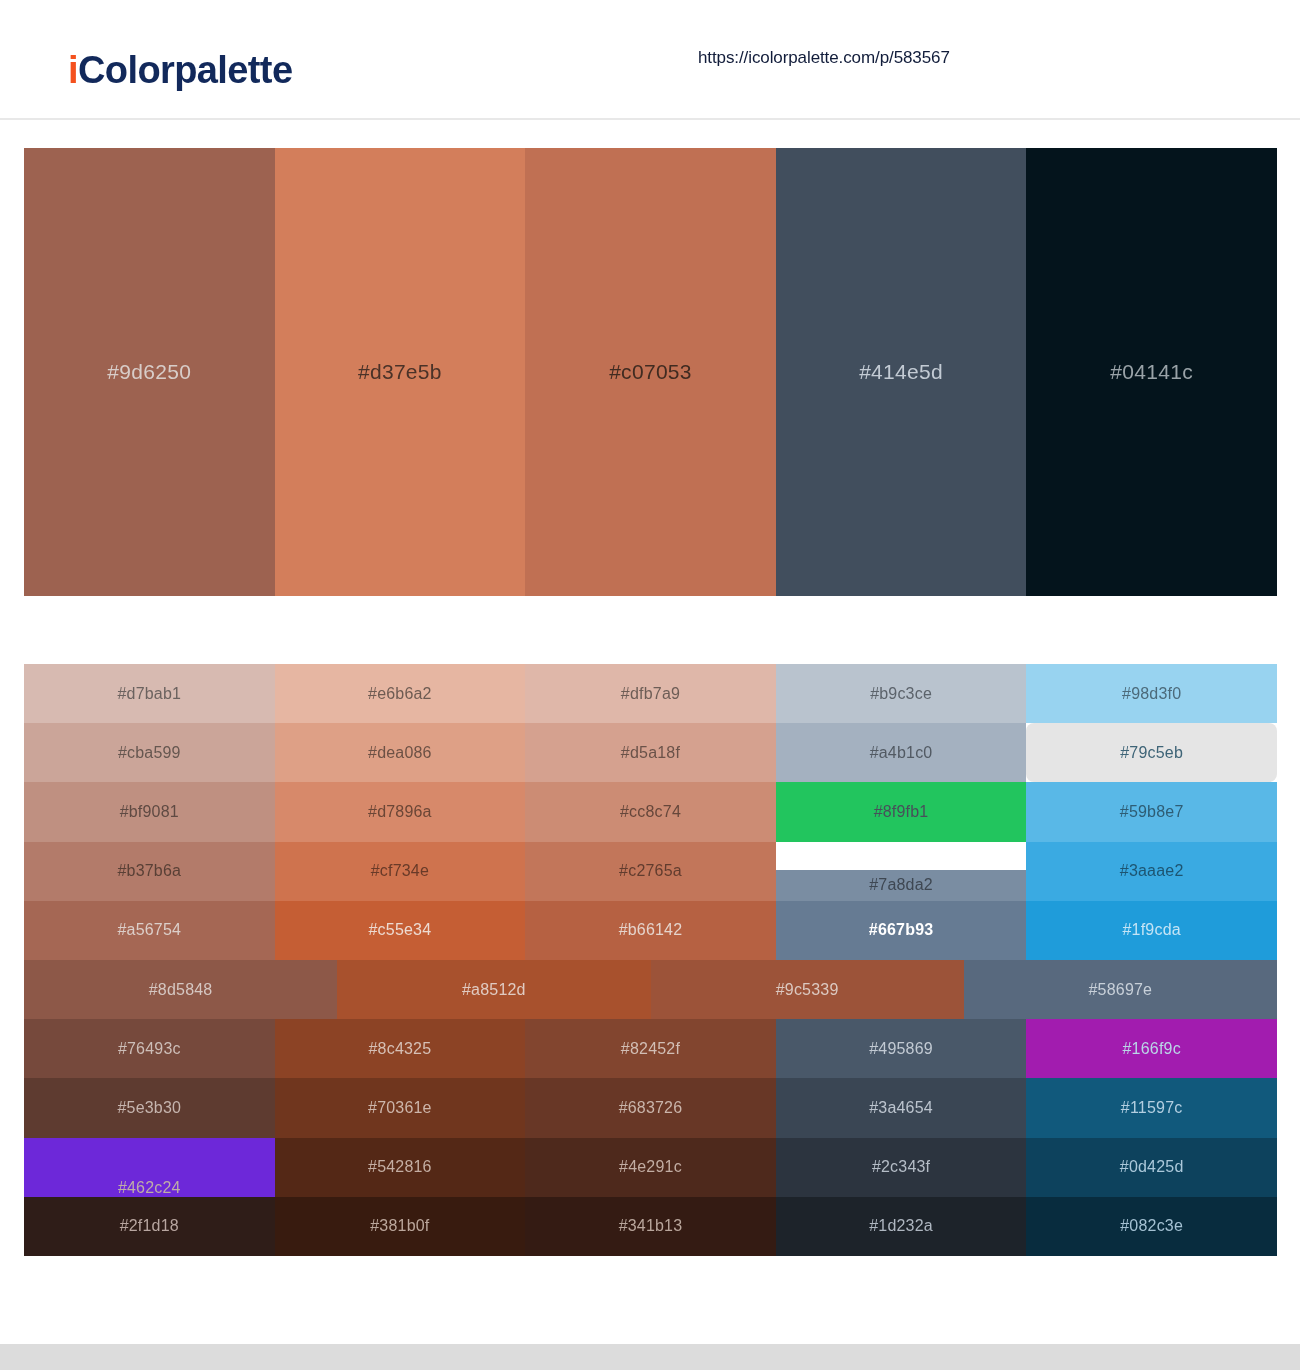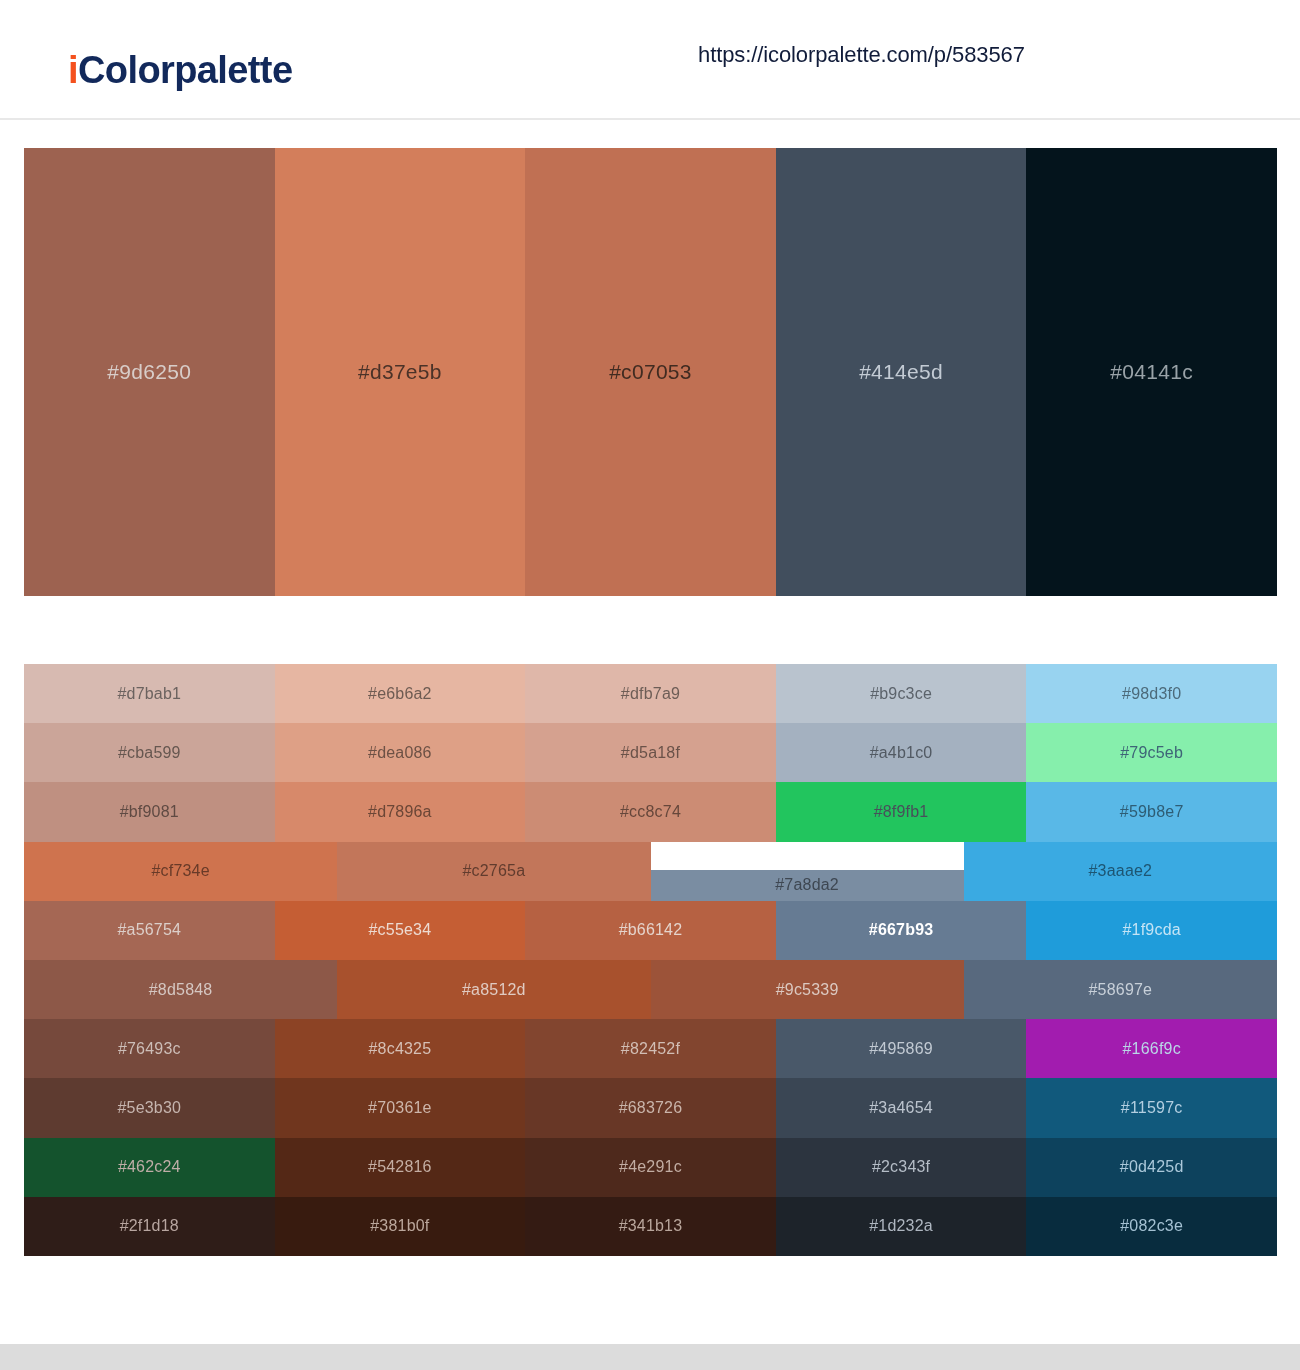--- a/index.html
+++ b/index.html
@@ -16,22 +16,22 @@
     border-bottom:2px solid #e8e8e8;
   }
   #logo {
     position:absolute; left:68px; top:49px;
     font-size:38px; font-weight:bold; letter-spacing:-0.6px;
     white-space:nowrap;
   }
   #logo .lg-i { color:#f4511e; }
   #logo .lg-rest { color:#12295b; }
   #page-url {
-    position:absolute; left:698px; top:42px;
-    font-size:22px; color:#111c3a; white-space:nowrap;
+    position:absolute; left:698px; top:48px;
+    font-size:17px; color:#111c3a; white-space:nowrap;
     letter-spacing:-0.1px;
   }
   
   #main-palette {
     position:absolute; left:24px; top:148px;
     width:1253px; height:448px;
     display:flex;
   }
   .main-swatch {
     flex:1 1 0; height:100%;
@@ -112,21 +112,21 @@
       </div>
       <div class="shade-cell" style="background: rgb(222, 160, 134);">
         <span class="sc-label" style="color: rgb(109, 81, 69);">#dea086</span>
       </div>
       <div class="shade-cell" style="background: rgb(213, 161, 143);">
         <span class="sc-label" style="color: rgb(106, 82, 73);">#d5a18f</span>
       </div>
       <div class="shade-cell" style="background: rgb(164, 177, 192);">
         <span class="sc-label" style="color: rgb(82, 90, 99);">#a4b1c0</span>
       </div>
-      <div class="shade-cell" style="background: #86efac;">
+      <div class="shade-cell" style="background: #e5e5e5; border-radius: 8px;">
         <span class="sc-label" style="color: rgb(62, 100, 119);">#79c5eb</span>
       </div>
     </div>
     <div class="shade-row">
       <div class="shade-cell" style="background: rgb(191, 144, 129);">
         <span class="sc-label" style="color: rgb(95, 74, 67);">#bf9081</span>
       </div>
       <div class="shade-cell" style="background: rgb(215, 137, 106);">
         <span class="sc-label" style="color: rgb(107, 70, 54);">#d7896a</span>
       </div>
@@ -134,20 +134,23 @@
         <span class="sc-label" style="color: rgb(102, 71, 59);">#cc8c74</span>
       </div>
       <div class="shade-cell" style="background: #22c55e;">
         <span class="sc-label" style="color: rgb(72, 80, 90);">#8f9fb1</span>
       </div>
       <div class="shade-cell" style="background: rgb(89, 184, 231);">
         <span class="sc-label" style="color: rgb(46, 93, 117);">#59b8e7</span>
       </div>
     </div>
     <div class="shade-row">
+      <div class="shade-cell" style="background: rgb(179, 123, 106);">
+        <span class="sc-label" style="color: rgb(89, 64, 54);">#b37b6a</span>
+      </div>
       <div class="shade-cell" style="background: rgb(207, 115, 78);">
         <span class="sc-label" style="color: rgb(104, 58, 40);">#cf734e</span>
       </div>
       <div class="shade-cell" style="background: rgb(194, 118, 90);">
         <span class="sc-label" style="color: rgb(97, 60, 46);">#c2765a</span>
       </div>
       <div class="shade-cell" style="background: rgb(122, 141, 162); margin-top: 28px;">
         <span class="sc-label" style="color: rgb(62, 71, 82);">#7a8da2</span>
       </div>
       <div class="shade-cell" style="background: rgb(58, 170, 226);">
@@ -213,21 +216,21 @@
         <span class="sc-label" style="color: rgb(202, 181, 171);">#683726</span>
       </div>
       <div class="shade-cell" style="background: rgb(58, 70, 84);">
         <span class="sc-label" style="color: rgb(188, 196, 206);">#3a4654</span>
       </div>
       <div class="shade-cell" style="background: rgb(17, 89, 124);">
         <span class="sc-label" style="color: rgb(179, 207, 225);">#11597c</span>
       </div>
     </div>
     <div class="shade-row">
-      <div class="shade-cell" style="background: #14532d;">
+      <div class="shade-cell" style="background: #6d28d9; align-items: flex-end;">
         <span class="sc-label" style="color: rgb(191, 173, 167);">#462c24</span>
       </div>
       <div class="shade-cell" style="background: rgb(84, 40, 22);">
         <span class="sc-label" style="color: rgb(196, 174, 163);">#542816</span>
       </div>
       <div class="shade-cell" style="background: rgb(78, 41, 28);">
         <span class="sc-label" style="color: rgb(194, 173, 163);">#4e291c</span>
       </div>
       <div class="shade-cell" style="background: rgb(44, 52, 63);">
         <span class="sc-label" style="color: rgb(181, 189, 199);">#2c343f</span>

